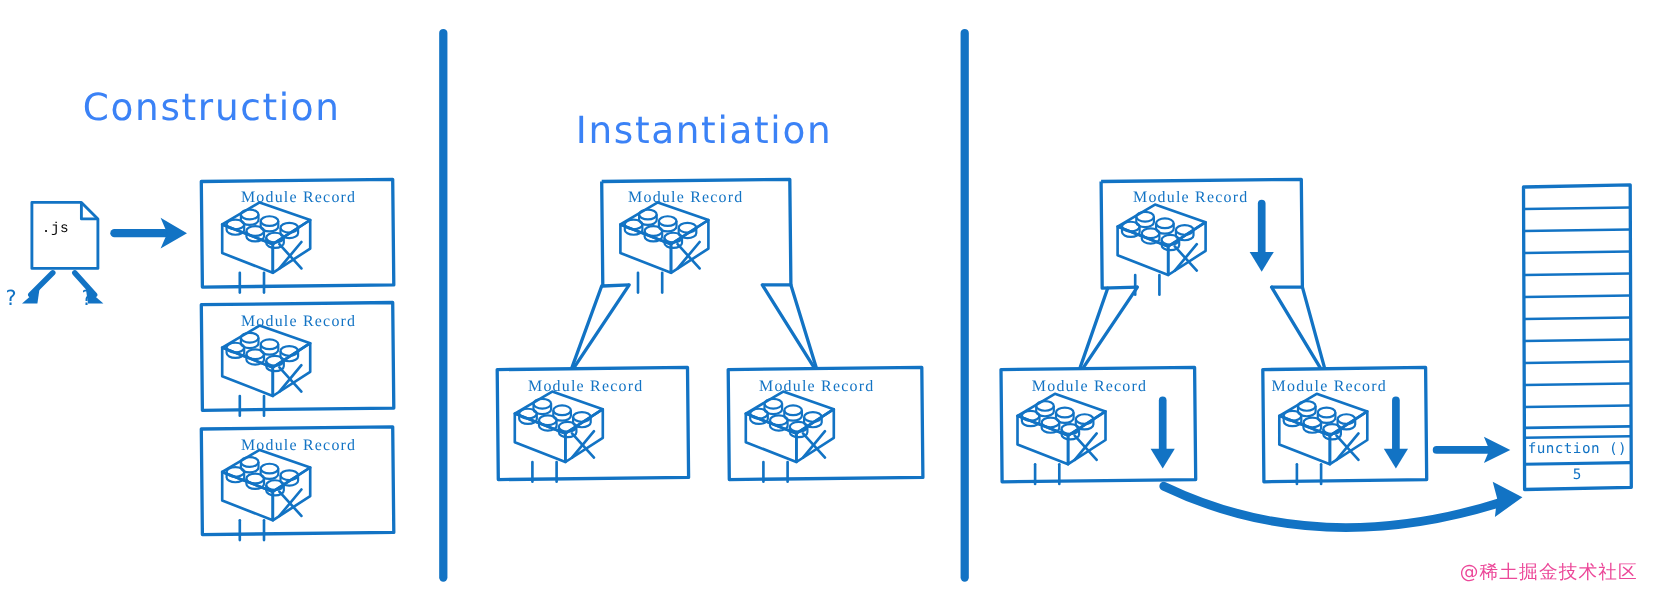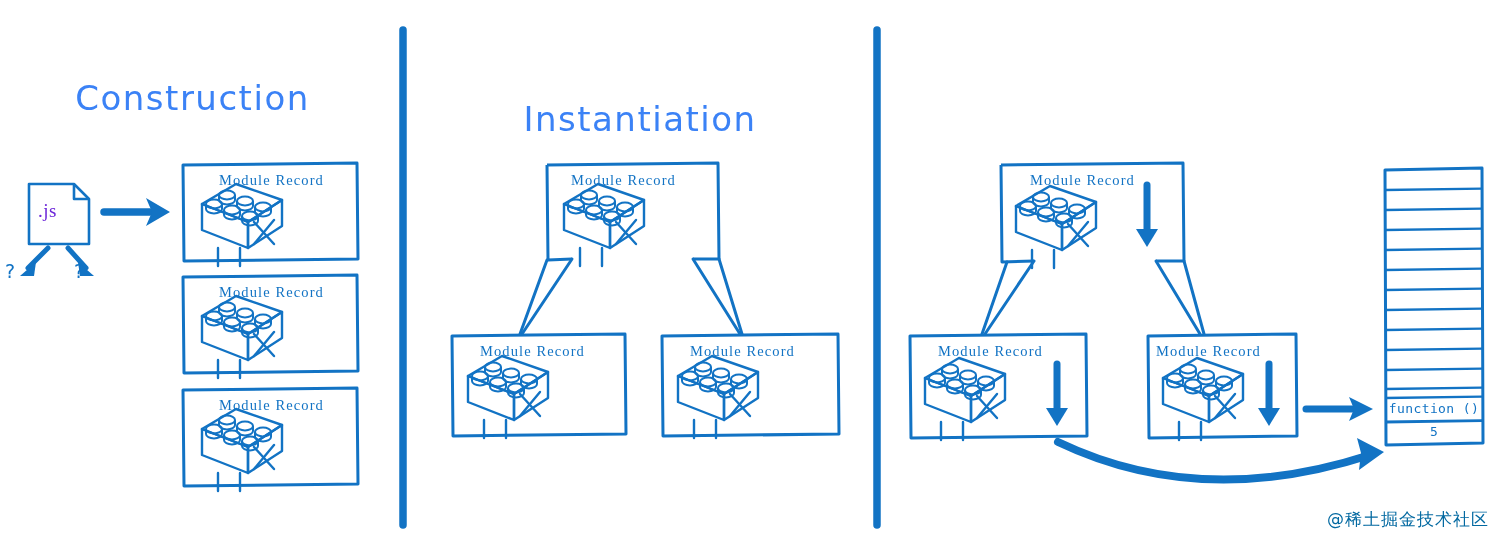--- a/index.html
+++ b/index.html
@@ -35,23 +35,23 @@
   .mr-label {
     position: absolute;
     color: #1273C4;
     font-family: Liberation Serif, serif;
     font-size: 14.5px;
     letter-spacing: 1.1px;
     white-space: nowrap;
   }
   .js-label {
     position: absolute;
-    color: #6d28d9;
-    font-family: Liberation Serif, serif;
-    font-size: 19px;
+    color: #000000;
+    font-family: Liberation Mono, monospace;
+    font-size: 13px;
     letter-spacing: 0.5px;
     white-space: nowrap;
   }
   .qmark {
     position: absolute;
     color: #1273C4;
     font-family: "DejaVu Sans", sans-serif;
     font-size: 19px;
     white-space: nowrap;
   }
@@ -59,21 +59,21 @@
     position: absolute;
     color: #1273C4;
     font-family: "DejaVu Sans Mono", monospace;
     font-size: 13px;
     letter-spacing: 0.4px;
     white-space: nowrap;
     text-align: center;
   }
   .watermark {
     position: absolute;
-    color: #0369a1;
+    color: #ec4899;
     font-family: "DejaVu Sans", sans-serif;
     font-size: 17px;
     letter-spacing: 1px;
     white-space: nowrap;
   }
 </style>
 </head>
 <body>
 
 <div id="stage">

